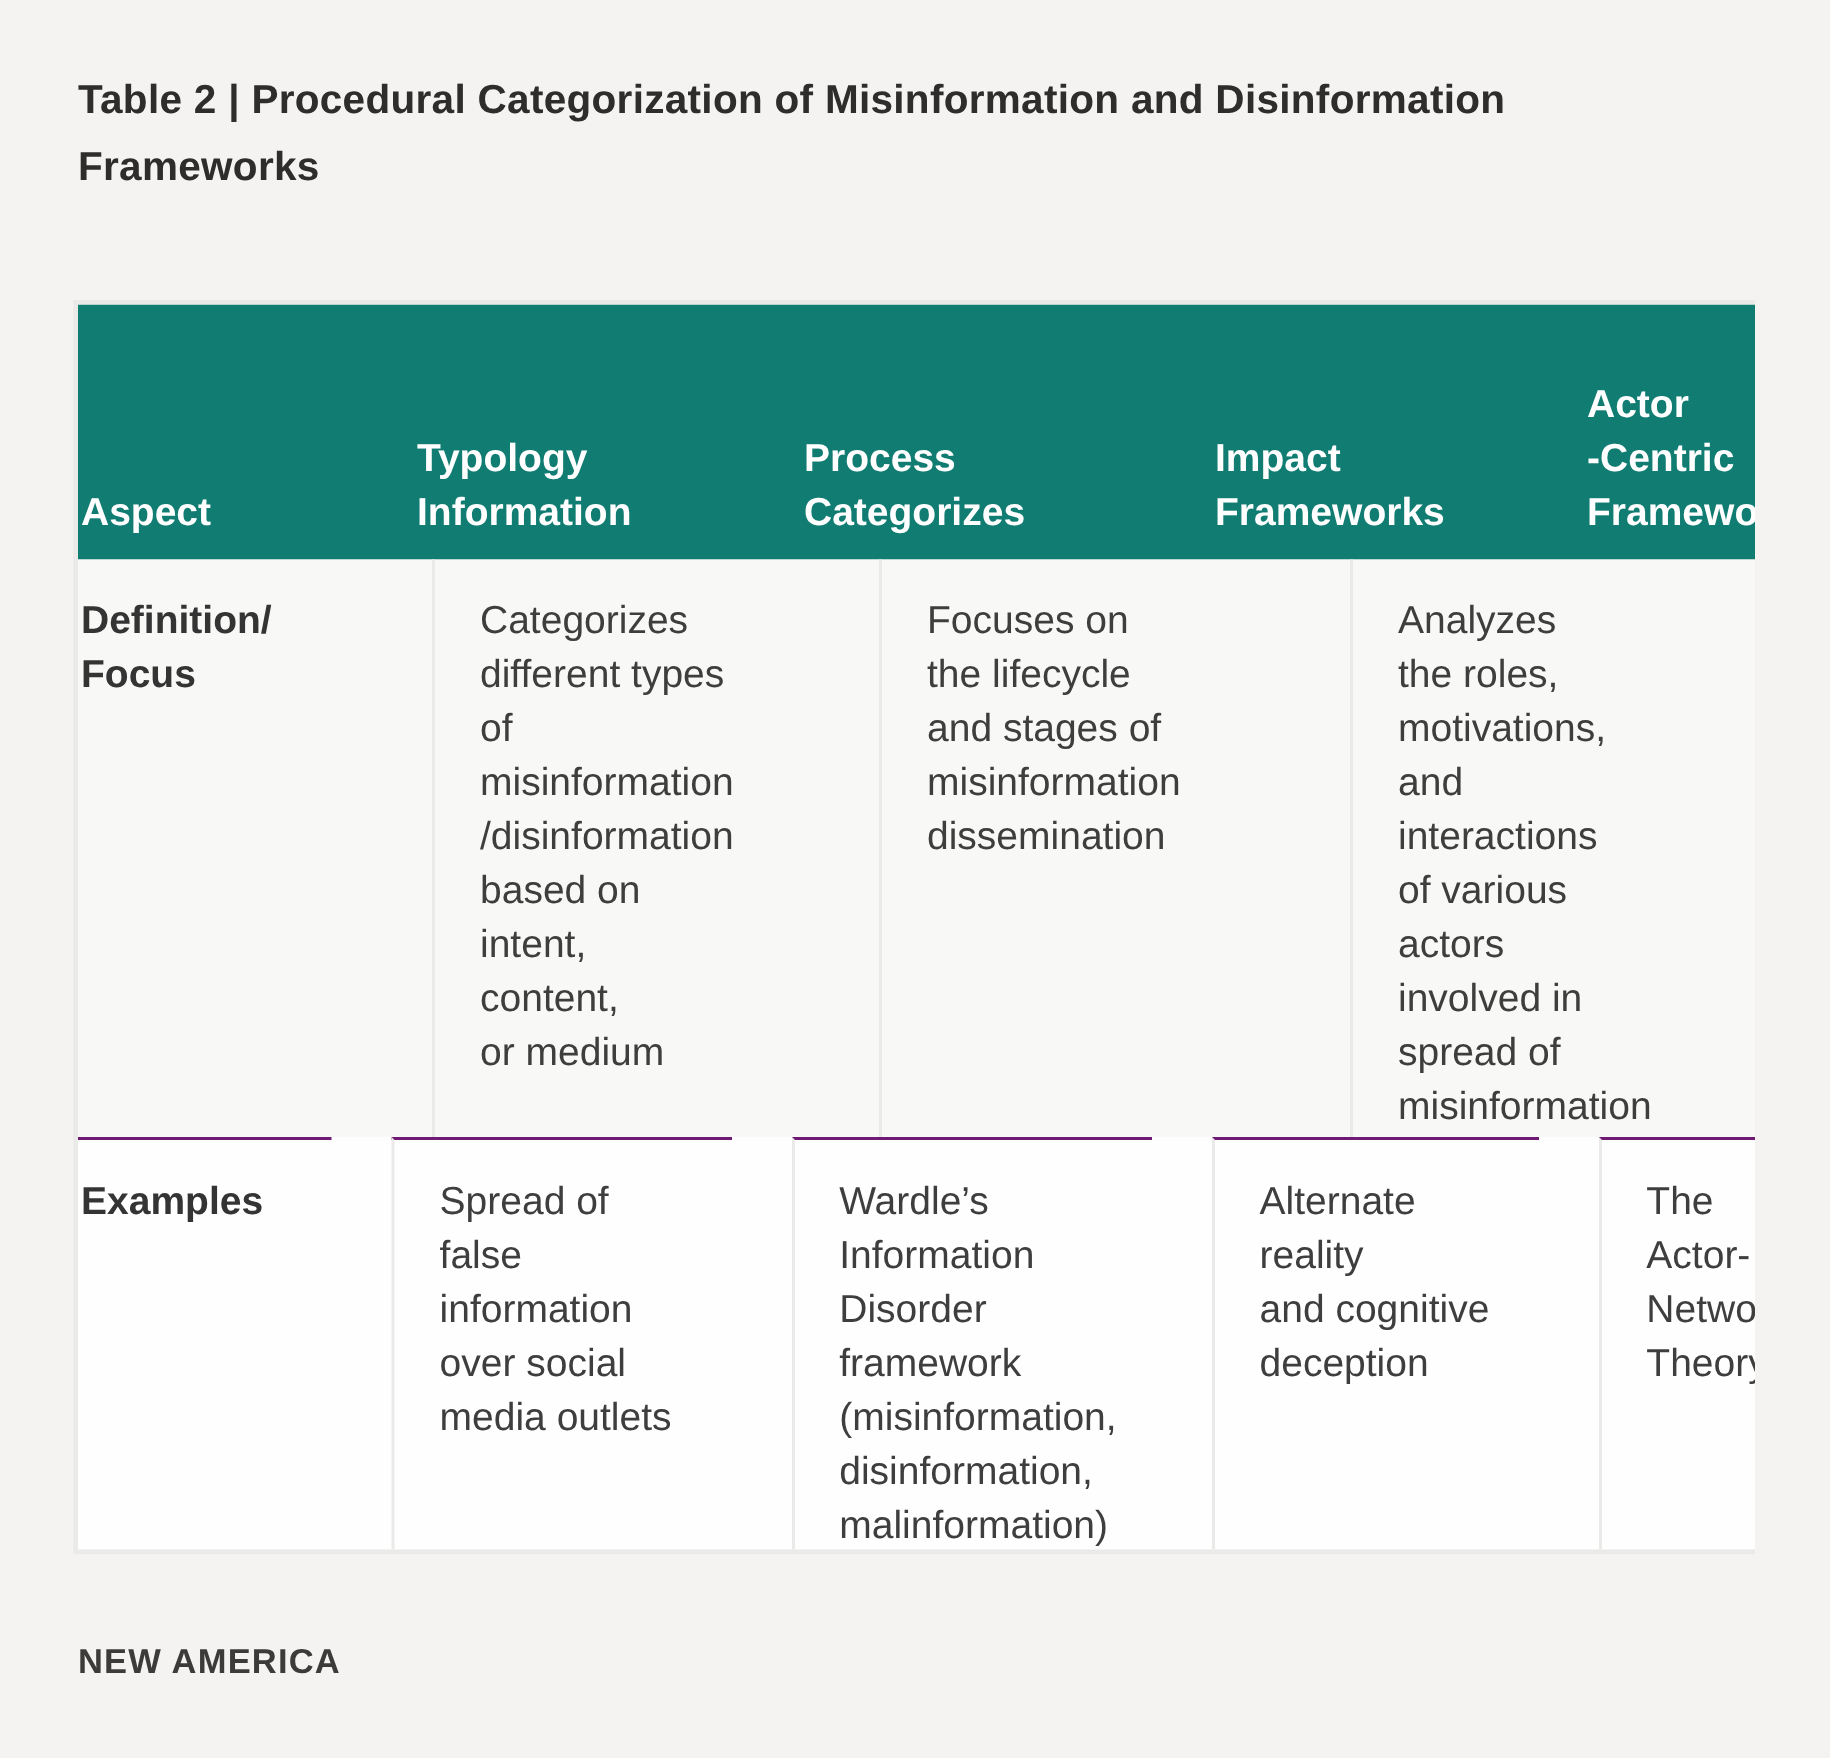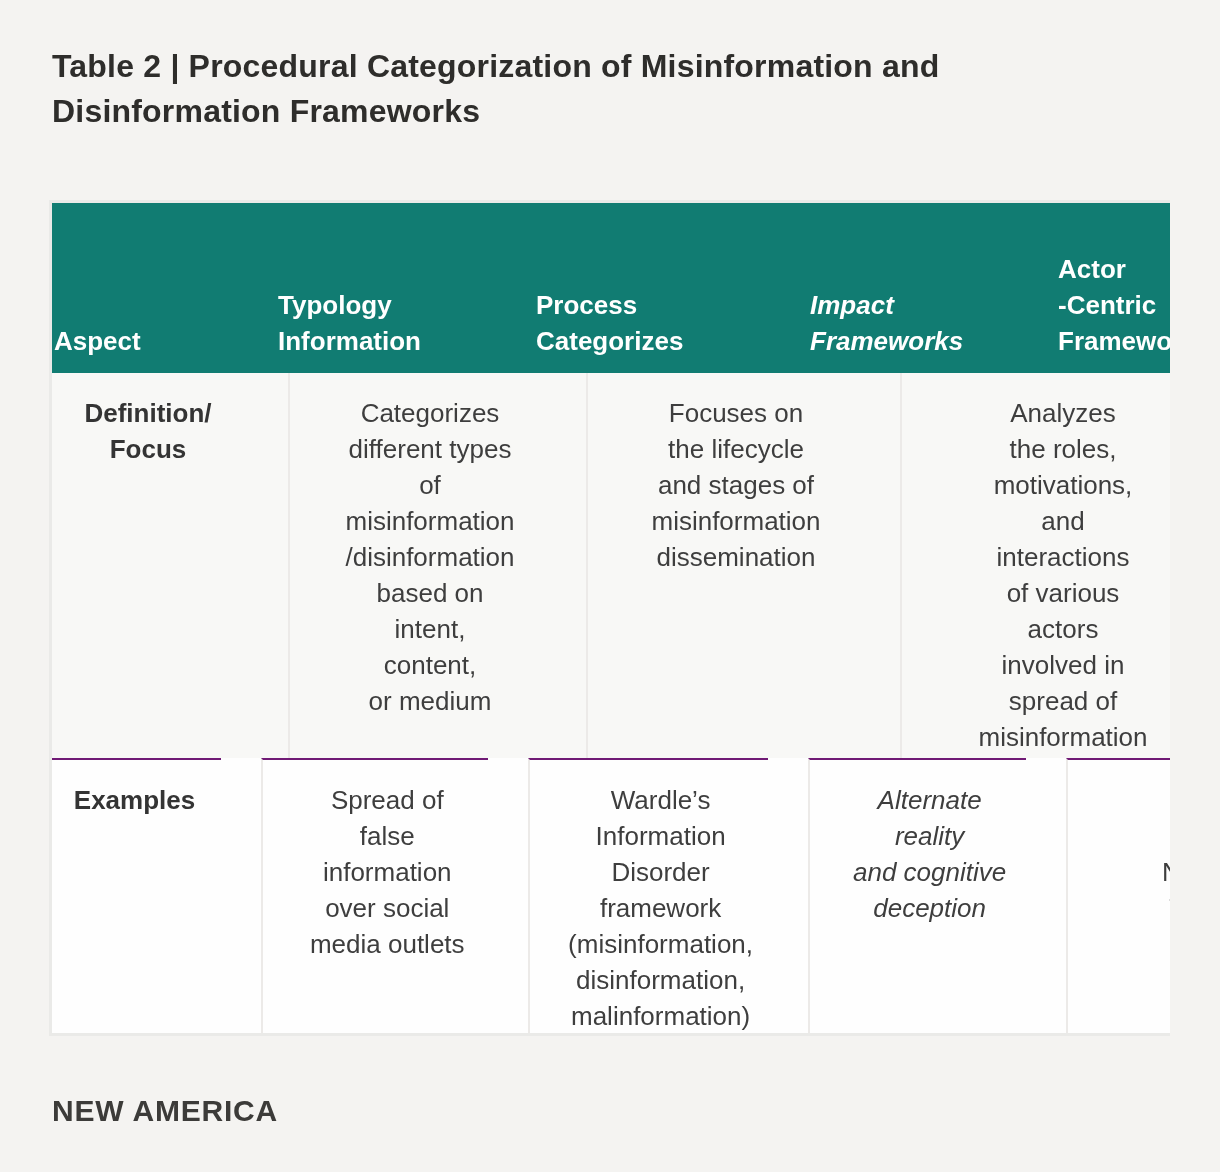--- a/index.html
+++ b/index.html
@@ -10,21 +10,21 @@
     font-family: "Liberation Sans", "DejaVu Sans", sans-serif;
     color: #3e3e3e;
     overflow: hidden;
   }
 
   .page-title {
     position: absolute;
     left: 52px;
     top: 44px;
     width: 1090px;
-    font-size: 32px;
+    font-size: 27px;
     font-weight: 700;
     line-height: 45px;
     color: #2e2d2b;
     letter-spacing: 0.2px;
   }
 
   
   .table-clip {
     position: absolute;
     left: 49px;
@@ -58,37 +58,36 @@
   .row-definition { height: 385px; background: #f8f8f6; }
   .row-examples   { height: 275px; background: #fefefe; }
   .row-examples .td { border-top: 2px solid #701a75; }
 
   .td {
     padding: 22px 6px 0 30px;
     font-size: 26px;
     line-height: 36px;
     white-space: pre-line;
     color: #3e3e3e;
-    text-align: center;
   }
   .td + .td { border-left: 2px solid #eceae8; margin-left: 40px; }
 
   .col-aspect   { width: 196px; padding-left: 2px; }
   .col-typology { width: 258px; }
   .col-process  { width: 274px; }
-  .col-impact   { width: 248px; font-style: italic; }
+  .col-impact   { width: 248px; }
   .col-actor    { width: 300px; }
 
   .aspect-cell { font-weight: 700; color: #343434; }
 
   .brand-footer {
     position: absolute;
     left: 52px;
     top: 1094px;
-    font-size: 30px;
+    font-size: 23px;
     font-weight: 700;
     letter-spacing: 0.8px;
     color: #3c3b39;
   }
 </style>
 </head>
 <body>
 
 <h1 class="page-title">Table 2 | Procedural Categorization of Misinformation and Disinformation Frameworks</h1>
 

